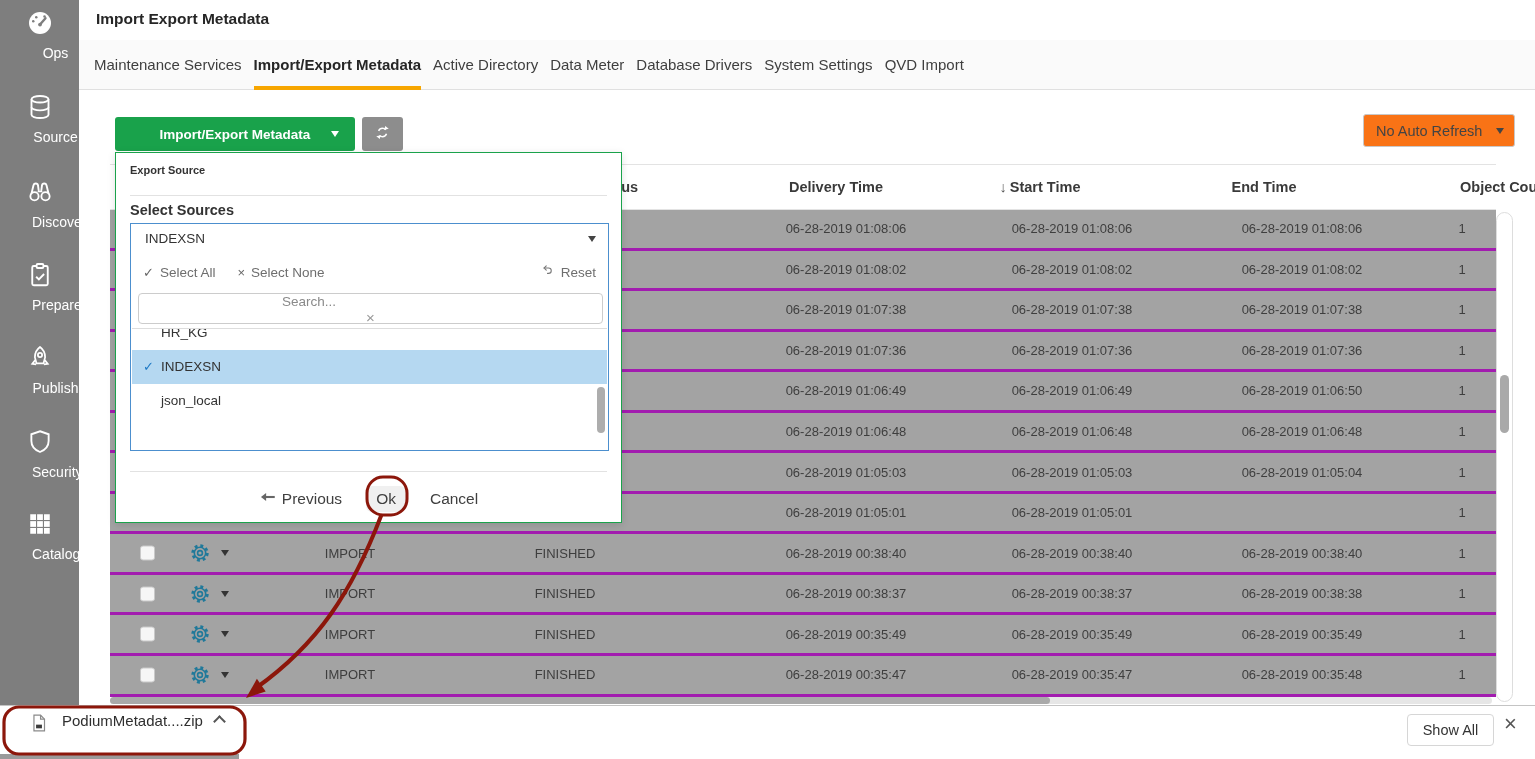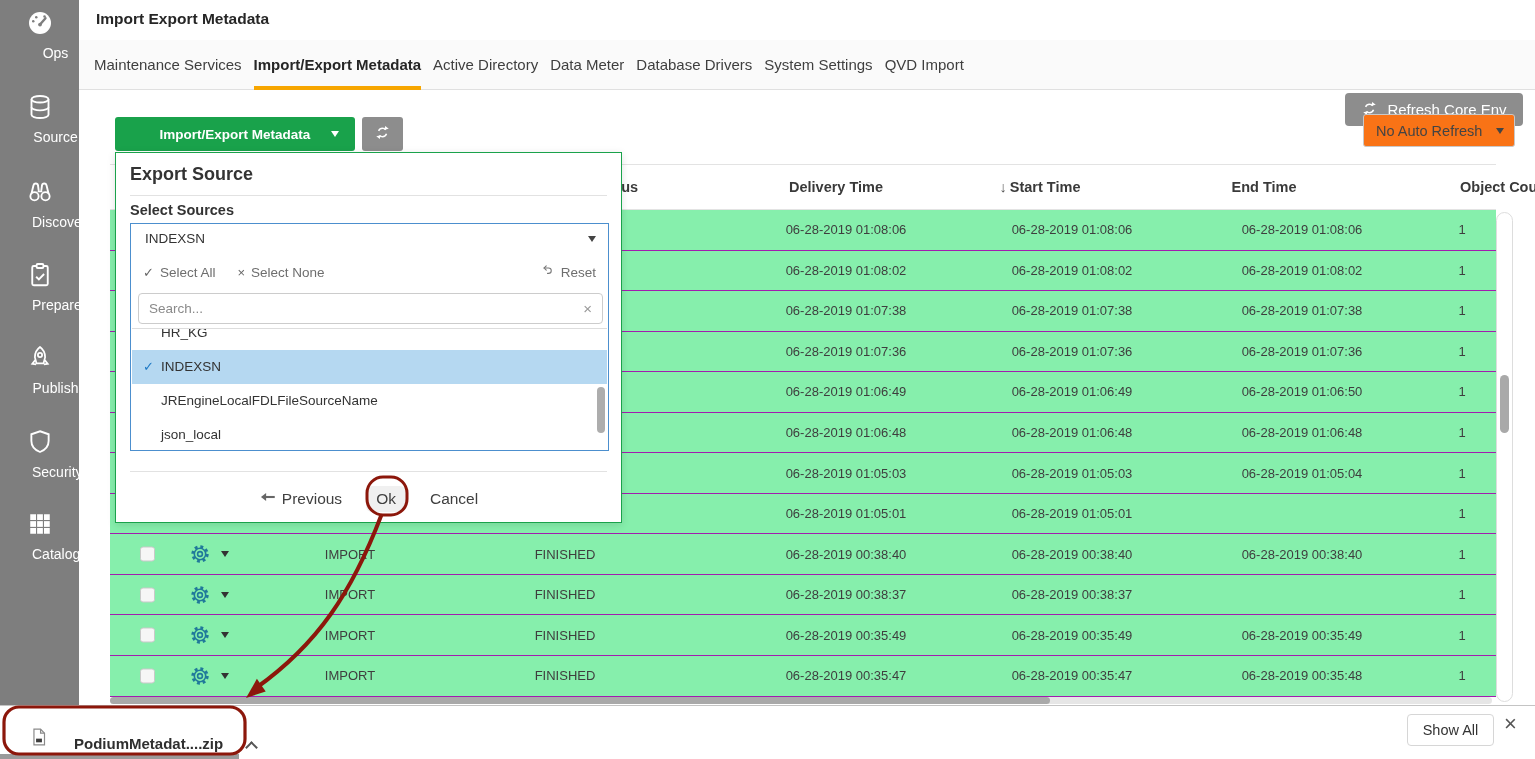--- a/index.html
+++ b/index.html
@@ -31,67 +31,67 @@
   .table { position:absolute; left:110px; top:164px; width:1386px; z-index:1; }
   .thead { position:relative; height:46px; border-top:1px solid #e3e3e3; border-bottom:1px solid #e3e3e3; }
   .th { position:absolute; top:0; height:100%; display:flex; align-items:center; font-weight:bold; font-size:14.5px; color:#3a3a3a; white-space:nowrap; cursor:pointer; }
   .th-type    { left:240px;  transform:translateX(-50%); }
   .th-status  { left:506px;  transform:translateX(-50%); }
   .th-delivery{ left:726px;  transform:translateX(-50%); }
   .th-start   { left:930px;  transform:translateX(-50%); }
   .th-end     { left:1154px; transform:translateX(-50%); }
   .th-count   { left:1350px; }
   .sort-arrow { font-weight:normal; color:#555; margin-right:3px; }
-  .trow { position:relative; height:40.55px; border-bottom:1px solid #a21caf; background:#86efac; }
+  .trow { position:relative; height:40.55px; border-bottom:3px solid #a21caf; background:#a3a3a3; }
   .cell { position:absolute; top:0; height:100%; display:flex; align-items:center; justify-content:center; font-size:13px; color:#3e3e3e; white-space:nowrap; }
   .c-type    { left:190px;  width:100px; }
   .c-status  { left:405px;  width:100px; }
   .c-delivery{ left:636px;  width:200px; }
   .c-start   { left:862px;  width:200px; }
   .c-end     { left:1092px; width:200px; }
   .c-count   { left:1327px; width:50px; }
   .row-check { position:absolute; left:30px; top:50%; transform:translateY(-50%); width:15px; height:15px; border:1.5px solid #c9c9c9; border-radius:3px; background:#f6f6f6; cursor:pointer; }
   .row-actions { position:absolute; left:78px; top:50%; transform:translateY(-50%); display:flex; align-items:center; gap:9px; cursor:pointer; }
   .row-actions .caret { border-top-color:#333; }
   
   .vscroll { position:absolute; left:1496px; top:212px; width:17px; height:490px; background:#fff; border:1px solid #ddd; border-radius:9px; z-index:2; }
   .vscroll .thumb { position:absolute; left:3px; top:162px; width:9px; height:58px; background:#a9a9a9; border-radius:5px; }
   .hscroll { position:absolute; left:110px; top:697px; width:1382px; height:7px; background:#e6e6e6; border-radius:4px; z-index:2; }
   .hscroll .thumb { position:absolute; left:0; top:0; width:940px; height:7px; background:#a9a9a9; border-radius:4px; }
   
   .dialog { position:absolute; left:115px; top:152px; width:507px; height:371px; background:#fff; border:1.5px solid #1aa24b; box-shadow:0 2px 8px rgba(0,0,0,.12); z-index:6; }
-  .dlg-title { position:absolute; left:14px; top:11px; font-size:18px; font-weight:bold; color:#333; }
+  .dlg-title { position:absolute; left:14px; top:11px; font-size:11px; font-weight:bold; color:#333; }
   .dlg-hr1 { position:absolute; left:14px; right:14px; top:42px; border-top:1px solid #e2e2e2; }
   .dlg-sub { position:absolute; left:14px; top:49px; font-size:14.5px; font-weight:bold; color:#333; }
   .src-select { position:absolute; left:14px; top:70px; width:479px; height:31px; border:1.5px solid #4c8fce; display:flex; align-items:center; font-size:13.5px; color:#333; padding-left:14px; cursor:pointer; background:#fff; }
   .src-select .caret { position:absolute; right:12px; }
   .src-panel { position:absolute; left:14px; top:100px; width:479px; height:198px; border:1.5px solid #4c8fce; border-top:none; background:#fff; }
   .panel-toolbar { position:absolute; left:0; right:0; top:0; height:38px; display:flex; align-items:center; font-size:13.5px; color:#6e6e6e; padding:0 12px; }
   .pt-item { display:flex; align-items:center; gap:6px; cursor:pointer; }
   .pt-sep { width:22px; }
   .pt-spacer { flex:1; }
   .pt-mark { font-size:13px; color:#666; }
-  .search-box { position:absolute; left:7px; top:40px; width:465px; height:31px; border:1px solid #ccc; border-radius:4px; display:flex; align-items:center; }
+  .search-box { position:absolute; left:7px; top:40px; width:465px; height:31px; border:1px solid #ccc; border-radius:4px; display:flex; align-items:center;flex-direction:column; }
   .search-box input { flex:1; border:none; outline:none; font-family:inherit; font-size:13.5px; color:#444; padding:0 10px; background:transparent; }
   .search-box input::placeholder { color:#8a8a8a; }
   .search-clear { padding:0 10px; color:#999; font-size:15px; cursor:pointer; }
   .option-list { position:absolute; left:1px; right:1px; top:75px; height:121px; overflow:hidden; border-top:1px solid #ddd; }
   .option { position:relative; height:34px; line-height:34px; font-size:13.5px; color:#333; padding-left:29px; cursor:pointer; white-space:nowrap; }
   .option.clipped { margin-top:-13px; }
   .option.selected { background:#b5d8f1; }
   .opt-check { position:absolute; left:11px; color:#1d79c5; font-size:13px; }
   .list-scroll { position:absolute; right:3px; top:134px; width:8px; height:46px; background:#adadad; border-radius:4px; }
   .dlg-hr2 { position:absolute; left:14px; right:14px; top:318px; border-top:1px solid #e2e2e2; }
   .dlg-footer { position:absolute; left:0; right:0; top:328px; height:36px; display:flex; align-items:center; justify-content:center; gap:24px; font-size:15.5px; color:#404040; }
   .dlg-prev { display:flex; align-items:center; gap:5px; cursor:pointer; }
   .dlg-ok { background:#f0f0f0; border-radius:6px; padding:4px 10px; cursor:pointer; }
   .dlg-cancel { cursor:pointer; }
   
   .dlbar { position:absolute; left:0; top:705px; width:1535px; height:54px; background:#fff; border-top:1px solid #c4c4c4; z-index:12; }
-  .dl-chip { position:absolute; left:14px; top:6px; height:40px; display:flex; align-items:flex-end; gap:24px; padding:0 14px; cursor:pointer;font-weight:bold; }
+  .dl-chip { position:absolute; left:14px; top:6px; height:40px; display:flex; align-items:flex-start; gap:12px; padding:0 14px; cursor:pointer; }
   .dl-name { font-size:15px; color:#2f2f2f; }
   .chev-up { width:9px; height:9px; border-top:2px solid #555; border-right:2px solid #555; transform:rotate(-45deg); margin-top:5px; display:inline-block; }
   .btn-showall { position:absolute; left:1407px; top:8px; width:87px; height:32px; background:#fff; border:1px solid #d6d6d6; border-radius:4px; font-family:inherit; font-size:14.5px; color:#333; cursor:pointer; }
   .dl-close { position:absolute; left:1504px; top:5px; font-size:22px; color:#555; cursor:pointer; }
   .bar-shadow { position:absolute; left:0; top:754px; width:239px; height:5px; background:#9a9a9a; z-index:13; }
   
   .annot { position:absolute; left:0; top:0; width:1535px; height:759px; z-index:20; pointer-events:none; }
 </style>
 </head>
 <body>
@@ -173,28 +173,20 @@
 <div class="tabbar">
   <div class="tabs">
       <div class="tab">Maintenance Services</div>
       <div class="tab active">Import/Export Metadata</div>
       <div class="tab">Active Directory</div>
       <div class="tab">Data Meter</div>
       <div class="tab">Database Drivers</div>
       <div class="tab">System Settings</div>
       <div class="tab">QVD Import</div>
     </div>
-  <button class="btn-refresh-core">
-    <span id="ic-refresh-core"><svg width="17" height="17" viewBox="0 0 24 24">
-          <circle cx="12" cy="12" r="6" fill="none" stroke="#fff" stroke-width="2.1" stroke-dasharray="11.8 7" stroke-dashoffset="-2"></circle>
-          <polygon points="15.8,2.8 20.8,6.6 14.6,8.2" fill="#fff"></polygon>
-          <polygon points="8.2,21.2 3.2,17.4 9.4,15.8" fill="#fff"></polygon>
-        </svg></span>
-    <span>Refresh Core Env</span>
-  </button>
 </div>
 
 <button class="btn-import-export">
   <span>Import/Export Metadata</span>
   <span class="caret"></span>
 </button>
 <button class="btn-refresh-sq">
   <span id="ic-refresh-sq"><svg width="17" height="17" viewBox="0 0 24 24">
         <circle cx="12" cy="12" r="6" fill="none" stroke="#fff" stroke-width="2.1" stroke-dasharray="11.8 7" stroke-dashoffset="-2"></circle>
         <polygon points="15.8,2.8 20.8,6.6 14.6,8.2" fill="#fff"></polygon>
@@ -418,20 +410,21 @@
                 <circle cx="12" cy="12" r="2.4" stroke-width="1.6"></circle>
               </g>
             </svg>
           </span>
           <span class="caret"></span>
         </span>
         <span class="cell c-type">IMPORT</span>
         <span class="cell c-status">FINISHED</span>
         <span class="cell c-delivery">06-28-2019 00:38:37</span>
         <span class="cell c-start">06-28-2019 00:38:37</span>
+        <span class="cell c-end">06-28-2019 00:38:38</span>
         <span class="cell c-count">1</span>
       </div>
       <div class="trow">
         <span class="row-check"></span>
         <span class="row-actions">
           <span style="display: inline-flex;">
             <svg width="24" height="24" viewBox="0 0 24 24">
               <g fill="none" stroke="#20799a">
                 <circle cx="12" cy="12" r="7.3" stroke-width="2.8" stroke-dasharray="2.9 2.85"></circle>
                 <circle cx="12" cy="12" r="5.7" stroke-width="1.6"></circle>
@@ -509,21 +502,20 @@
         <span>Reset</span>
       </span>
     </div>
     <div class="search-box">
       <input type="text" placeholder="Search..." style="">
       <span class="search-clear">×</span>
     </div>
     <div class="option-list">
         <div class="option clipped"><span class="opt-check"></span><span>HR_KG</span></div>
         <div class="option selected"><span class="opt-check">✓</span><span>INDEXSN</span></div>
-        <div class="option"><span class="opt-check"></span><span>JREngineLocalFDLFileSourceName</span></div>
         <div class="option"><span class="opt-check"></span><span>json_local</span></div>
       </div>
     <div class="list-scroll"></div>
   </div>
   <div class="dlg-hr2"></div>
   <div class="dlg-footer">
     <span class="dlg-prev">
       <span id="ic-prev"><svg width="18" height="18" viewBox="0 0 24 24">
             <path d="M21 12H8.5" stroke="#666" stroke-width="2.8"></path>
             <polygon points="9.5,6.6 9.5,17.4 2.6,12" fill="#666"></polygon>

